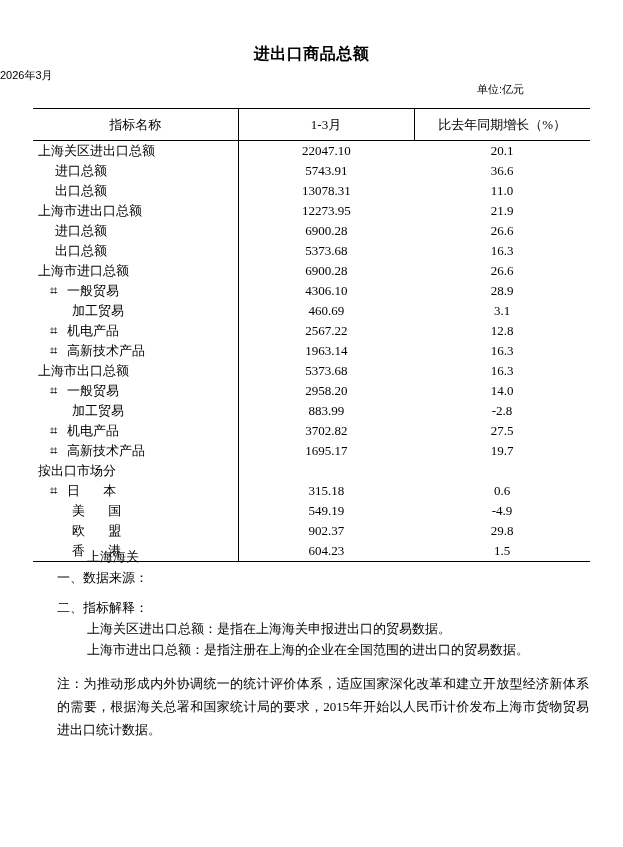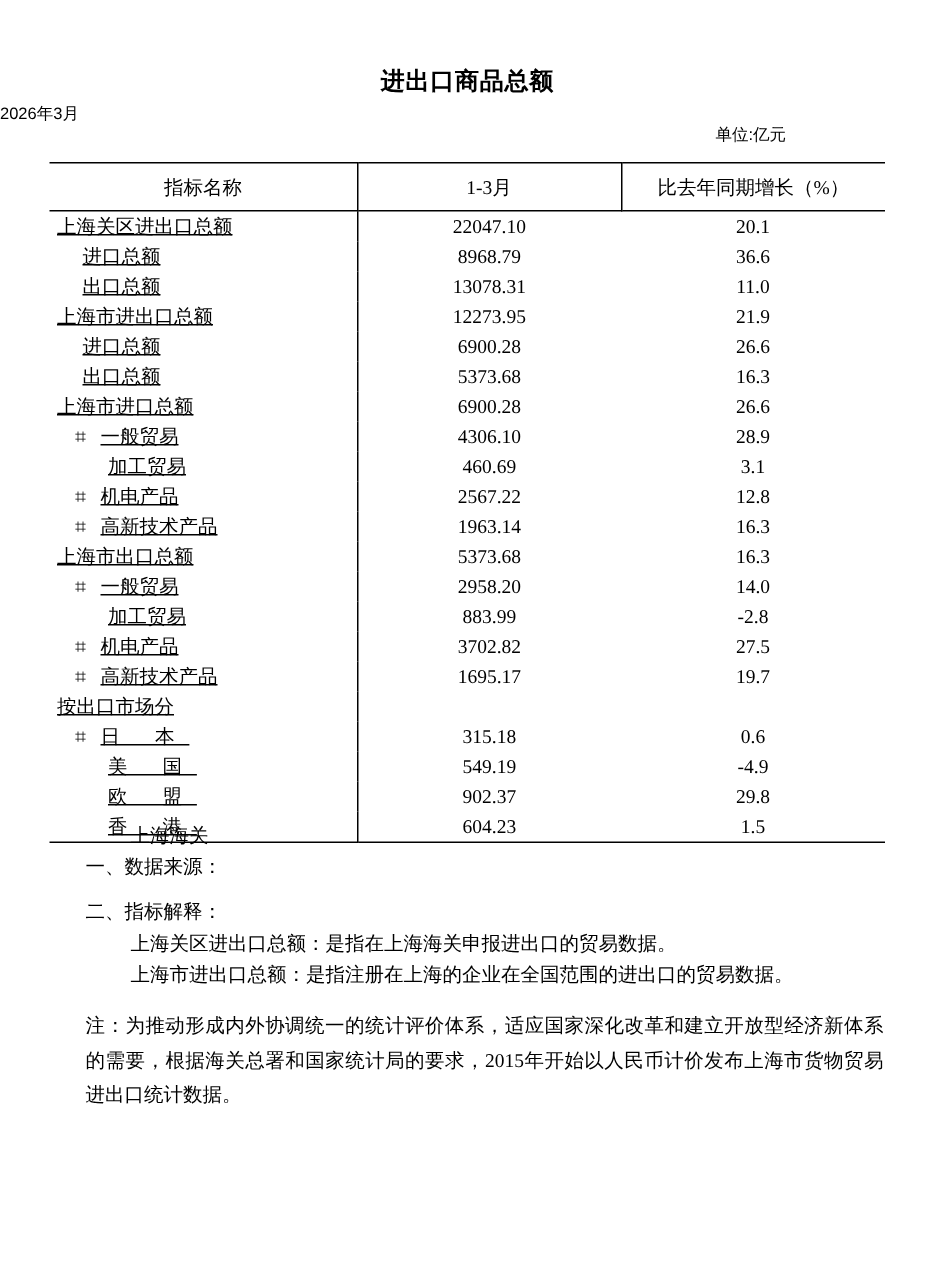--- a/index.html
+++ b/index.html
@@ -80,21 +80,20 @@
   table.main tbody td {
     height: 20px;
     padding: 0;
     font-size: 13px;
     vertical-align: middle;
   }
   table.main tbody td.lbl {
     text-align: left;
     border-right: 1.1px solid #000;
     white-space: nowrap;
-    text-decoration: underline;
   }
   table.main tbody td.num {
     text-align: center;
   }
   table.main tbody tr:last-child td {
     border-bottom: 1.6px solid #000;
   }
   table.main tbody tr:last-child td.lbl {
     border-bottom: 1.6px solid #000;
   }
@@ -164,21 +163,21 @@
         </tr>
       </thead>
       <tbody id="tbody">
           <tr>
             <td class="lbl"><span class="ind0">上海关区进出口总额</span></td>
             <td class="num">22047.10</td>
             <td class="num">20.1</td>
           </tr>
           <tr>
             <td class="lbl"><span class="ind1">进口总额</span></td>
-            <td class="num">8968.79</td>
+            <td class="num">5743.91</td>
             <td class="num">36.6</td>
           </tr>
           <tr>
             <td class="lbl"><span class="ind1">出口总额</span></td>
             <td class="num">13078.31</td>
             <td class="num">11.0</td>
           </tr>
           <tr>
             <td class="lbl"><span class="ind0">上海市进出口总额</span></td>
             <td class="num">12273.95</td>

